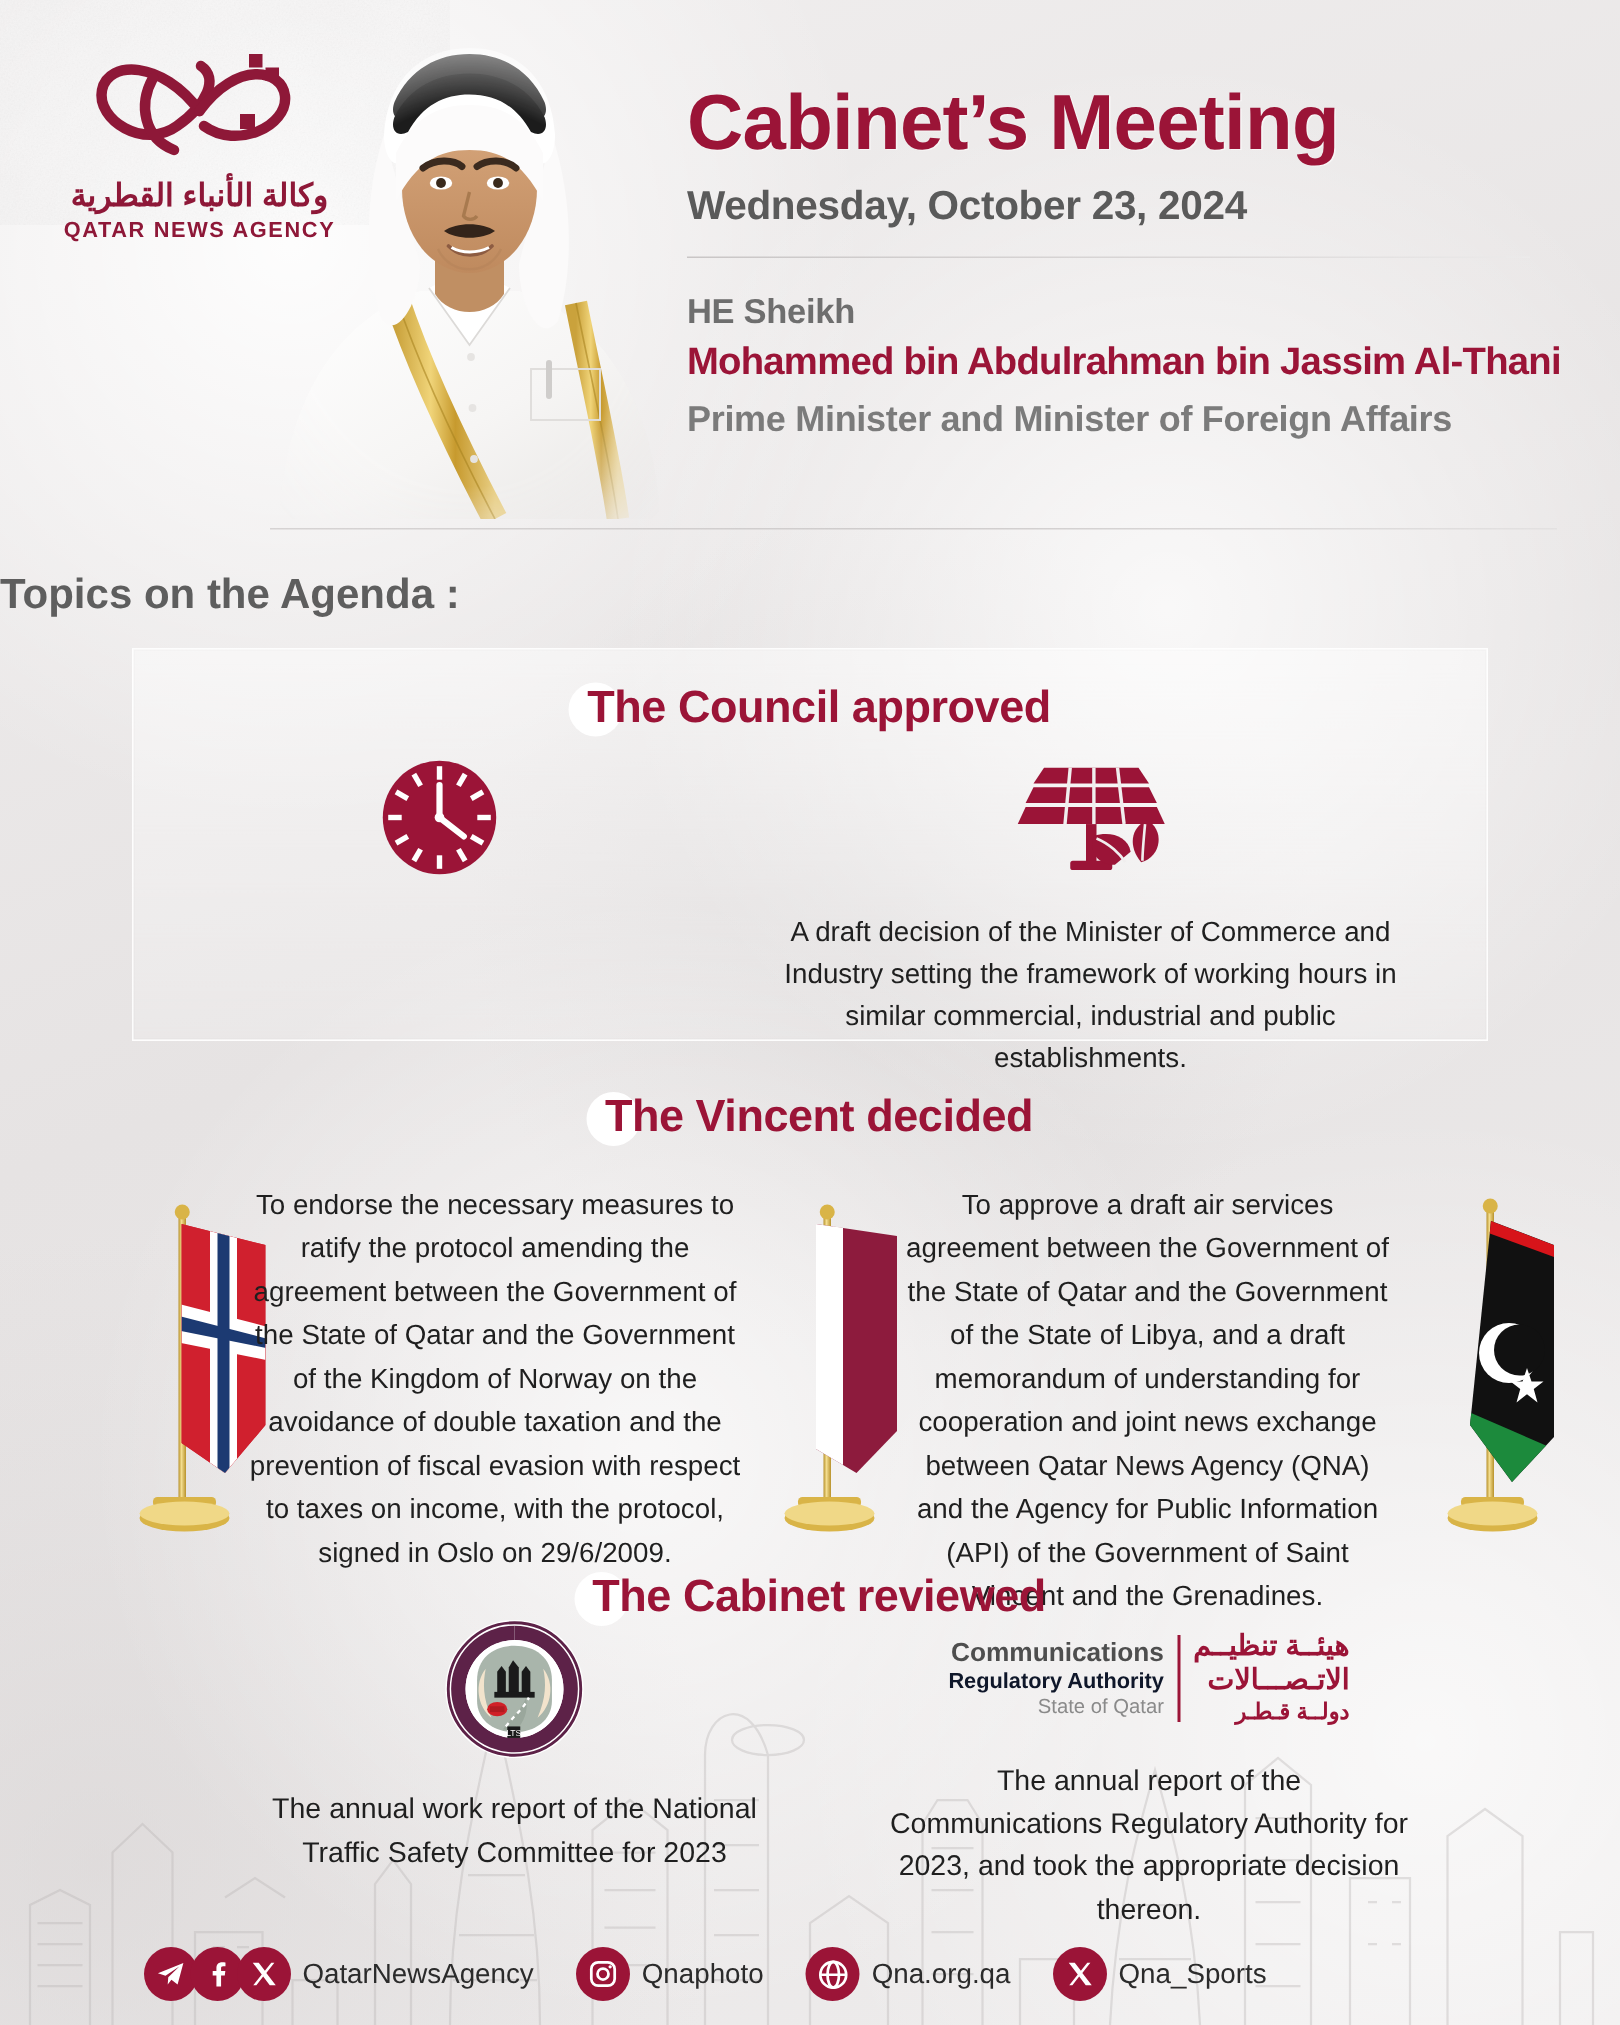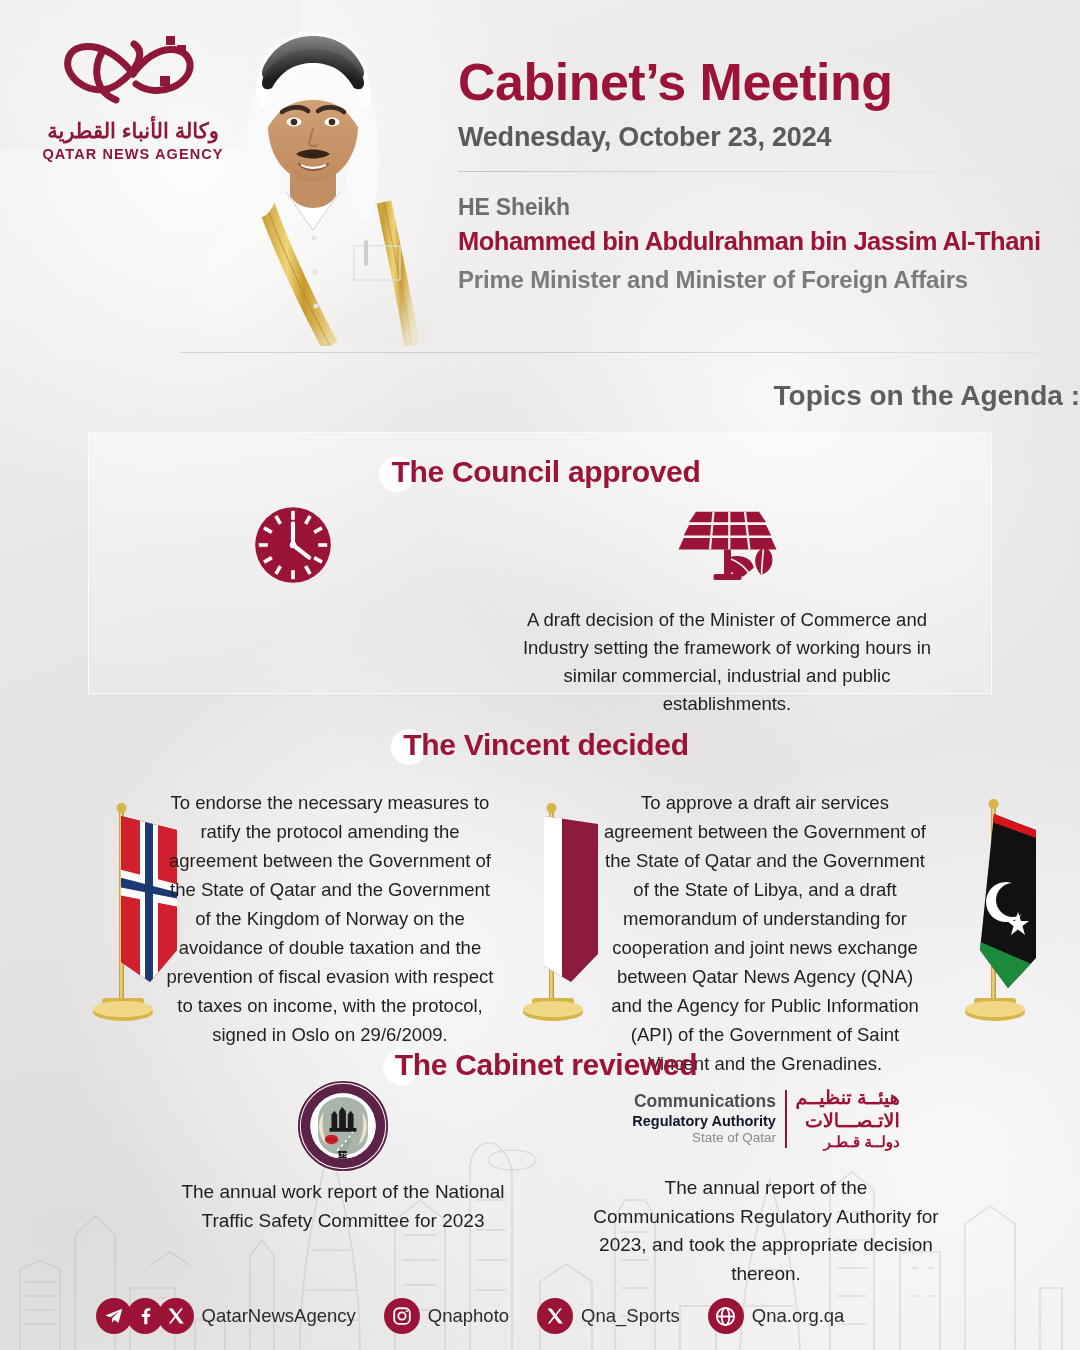--- a/index.html
+++ b/index.html
@@ -76,21 +76,21 @@
   .hdr-role {
     font-size: 24px; font-weight: 600; color: #7b7b7b; margin-top: 10px;
     letter-spacing: -0.2px;
   }
 
   .agenda-rule {
     position: absolute; left: 180px; top: 352px; width: 858px; height: 1px;
     background: linear-gradient(90deg,#d6d3d3,#cfcccc 50%,#e3e1e1);
   }
   .agenda {
-    position: absolute; left: 0; top: 380px; width: 1080px; text-align: right;
+    position: absolute; left: 0; top: 380px; width: 1080px; text-align: left;
     font-size: 28px; font-weight: 700; color: #5e5e5e;
   }
 
   
   .sec-head {
     position: absolute; width: 1080px; text-align: center;
     font-size: 30px; font-weight: 800; color: #9b1437;
     letter-spacing: -0.3px;
   }
   .sec-head .dot {
@@ -472,21 +472,21 @@
       <path d="M58 34 L61 38 L61 54 L55 54 L55 38 Z"></path>
       <rect x="36" y="52" width="28" height="4"></rect>
     </g>
     <path d="M42 78 C48 70 54 66 58 56 C60 66 56 74 50 80 Z" fill="#9aa79c"></path>
     <path d="M44 76 C50 68 56 64 60 56" stroke="#ffffff" stroke-width="1.6" fill="none" stroke-dasharray="3 3"></path>
     <ellipse cx="38" cy="64" rx="7" ry="5" fill="#d02027"></ellipse>
     <rect x="33" y="62" width="10" height="4" fill="#b01a20"></rect>
     <rect x="45" y="76" width="9" height="8" fill="#1a1a1a"></rect>
     <text x="49.5" y="82.5" font-size="6" fill="#ffffff" text-anchor="middle" font-family="Liberation Sans, sans-serif">LTS</text>
   </svg>
-  <div class="rev-text" style="">The annual work report of the National Traffic Safety Committee for 2023</div>
+  <div class="rev-text" style="margin-top:14px">The annual work report of the National Traffic Safety Committee for 2023</div>
 </div>
 
 <div class="rev-right">
   <div class="cra-logo">
     <div class="cra-en">
       <div>Communications</div>
       <div>Regulatory Authority</div>
       <div>State of Qatar</div>
     </div>
     <div class="cra-bar"></div>
@@ -526,31 +526,31 @@
         <rect x="3.5" y="3.5" width="17" height="17" rx="5"></rect>
           <circle cx="12" cy="12" r="4"></circle>
           <circle cx="17.2" cy="6.8" r="1.2" fill="#fff" stroke="none"></circle>
       </svg>
     </div>
     <span class="flabel">Qnaphoto</span>
   </div>
 
   <div class="fgroup">
     <div class="fbadge">
-      <svg width="20" height="20" viewBox="0 0 24 24">
-          <path d="M3 3 L10.2 12.3 L3.4 21 L5.9 21 L11.35 14.05 L16.6 21 L21.4 21 L13.85 11.15 L20.3 3 L17.8 3 L12.7 9.45 L7.8 3 Z" fill="#fff"></path>
-        </svg>
-    </div>
-    <span class="flabel">Qna_Sports</span>
-  </div>
-
-  <div class="fgroup">
-    <div class="fbadge">
       <svg width="23" height="23" viewBox="0 0 24 24" fill="none" stroke="#fff" stroke-width="1.9">
         <circle cx="12" cy="12" r="9"></circle>
           <ellipse cx="12" cy="12" rx="4" ry="9"></ellipse>
           <line x1="3" y1="12" x2="21" y2="12"></line>
       </svg>
     </div>
     <span class="flabel">Qna.org.qa</span>
   </div>
 
+  <div class="fgroup">
+    <div class="fbadge">
+      <svg width="20" height="20" viewBox="0 0 24 24">
+          <path d="M3 3 L10.2 12.3 L3.4 21 L5.9 21 L11.35 14.05 L16.6 21 L21.4 21 L13.85 11.15 L20.3 3 L17.8 3 L12.7 9.45 L7.8 3 Z" fill="#fff"></path>
+        </svg>
+    </div>
+    <span class="flabel">Qna_Sports</span>
+  </div>
+
 </div>
 
 </body></html>

